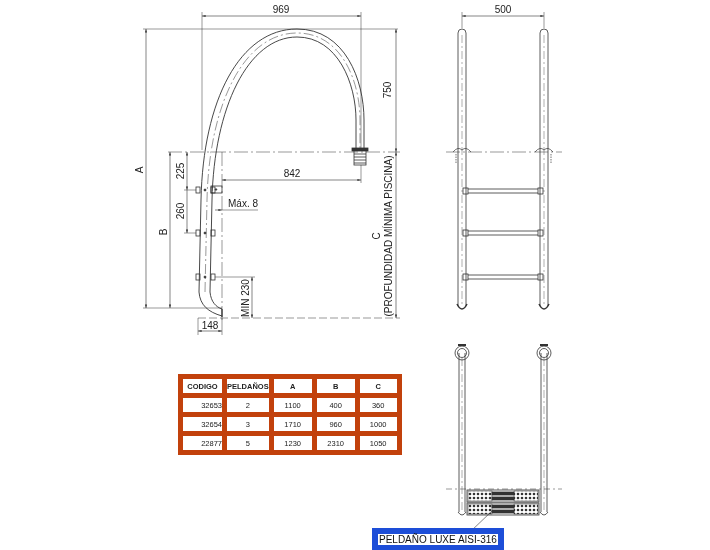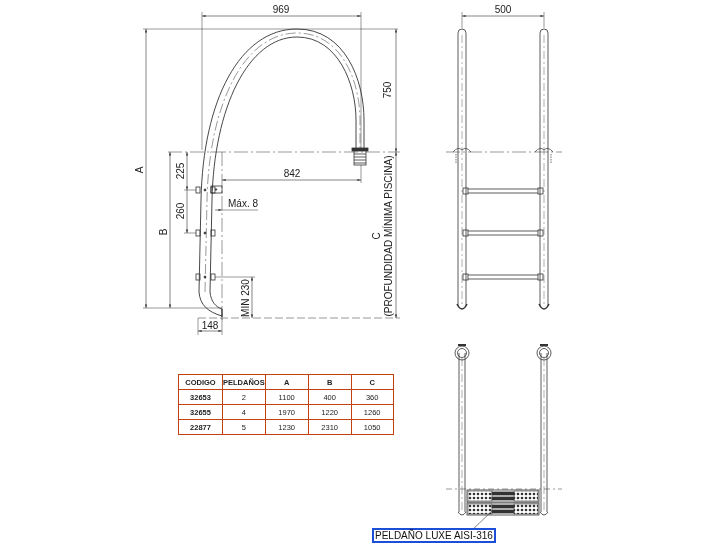--- a/index.html
+++ b/index.html
@@ -1,25 +1,25 @@
 <!DOCTYPE html>
 <html><head>
 <meta charset="utf-8">
 <style>
   html, body { margin: 0; padding: 0; background: #ffffff; }
   body { width: 710px; height: 550px; position: relative; overflow: hidden; font-family: "Liberation Sans", sans-serif; }
   #drawing { position: absolute; left: 0; top: 0; width: 710px; height: 550px; }
   .dimtxt { font-family: "Liberation Sans", sans-serif; font-size: 10px; fill: #222; }
   .spec-table { position: absolute; left: 178px; top: 374px; border-collapse: collapse; font-family: "Liberation Sans", sans-serif; font-size: 7.5px; color: #222; }
-  .spec-table th, .spec-table td { border: 1px solid #c2410c; text-align: center; height: 14px; padding: 0; }
+  .spec-table th, .spec-table td { border: 5px solid #c2410c; text-align: center; height: 14px; padding: 0; }
   .spec-table th { font-weight: bold; }
-  .spec-table td.code { font-weight: bold; }
+  .spec-table td.code { font-weight: normal; text-align: right; }
   .spec-table col.c0 { width: 44px; } .spec-table col.c1 { width: 42px; }
   .spec-table col.c2 { width: 43px; } .spec-table col.c3 { width: 43px; } .spec-table col.c4 { width: 42px; }
-  .callout { position: absolute; left: 372px; top: 528px; font-size: 10px; border: 2px solid #1d4ed8; padding: 0 1px; line-height: 11px; color: #111; background:#fff; }
+  .callout { position: absolute; left: 372px; top: 528px; font-size: 10px; border: 6px solid #1d4ed8; padding: 0 1px; line-height: 11px; color: #111; background:#fff; }
 </style>
 </head>
 <body>
 
 <svg id="drawing" viewBox="0 0 710 550" xmlns="http://www.w3.org/2000/svg">
   <defs>
     <marker id="arr" viewBox="0 0 10 10" refX="10" refY="5" markerWidth="6" markerHeight="6" orient="auto-start-reverse">
       <path d="M0,2 L10,5 L0,8 z" fill="#333"></path>
     </marker>
     <pattern id="grip" width="4" height="4" patternUnits="userSpaceOnUse">
@@ -206,25 +206,25 @@
   </thead>
   <tbody>
     <tr>
       <td class="code">32653</td>
       <td>2</td>
       <td>1100</td>
       <td>400</td>
       <td>360</td>
     </tr>
     <tr>
-      <td class="code">32655</td>
-      <td>4</td>
-      <td>1970</td>
-      <td>1220</td>
-      <td>1260</td>
+      <td class="code">32654</td>
+      <td>3</td>
+      <td>1710</td>
+      <td>960</td>
+      <td>1000</td>
     </tr>
     <tr>
       <td class="code">22877</td>
       <td>5</td>
       <td>1230</td>
       <td>2310</td>
       <td>1050</td>
     </tr>
   </tbody>
 </table>

